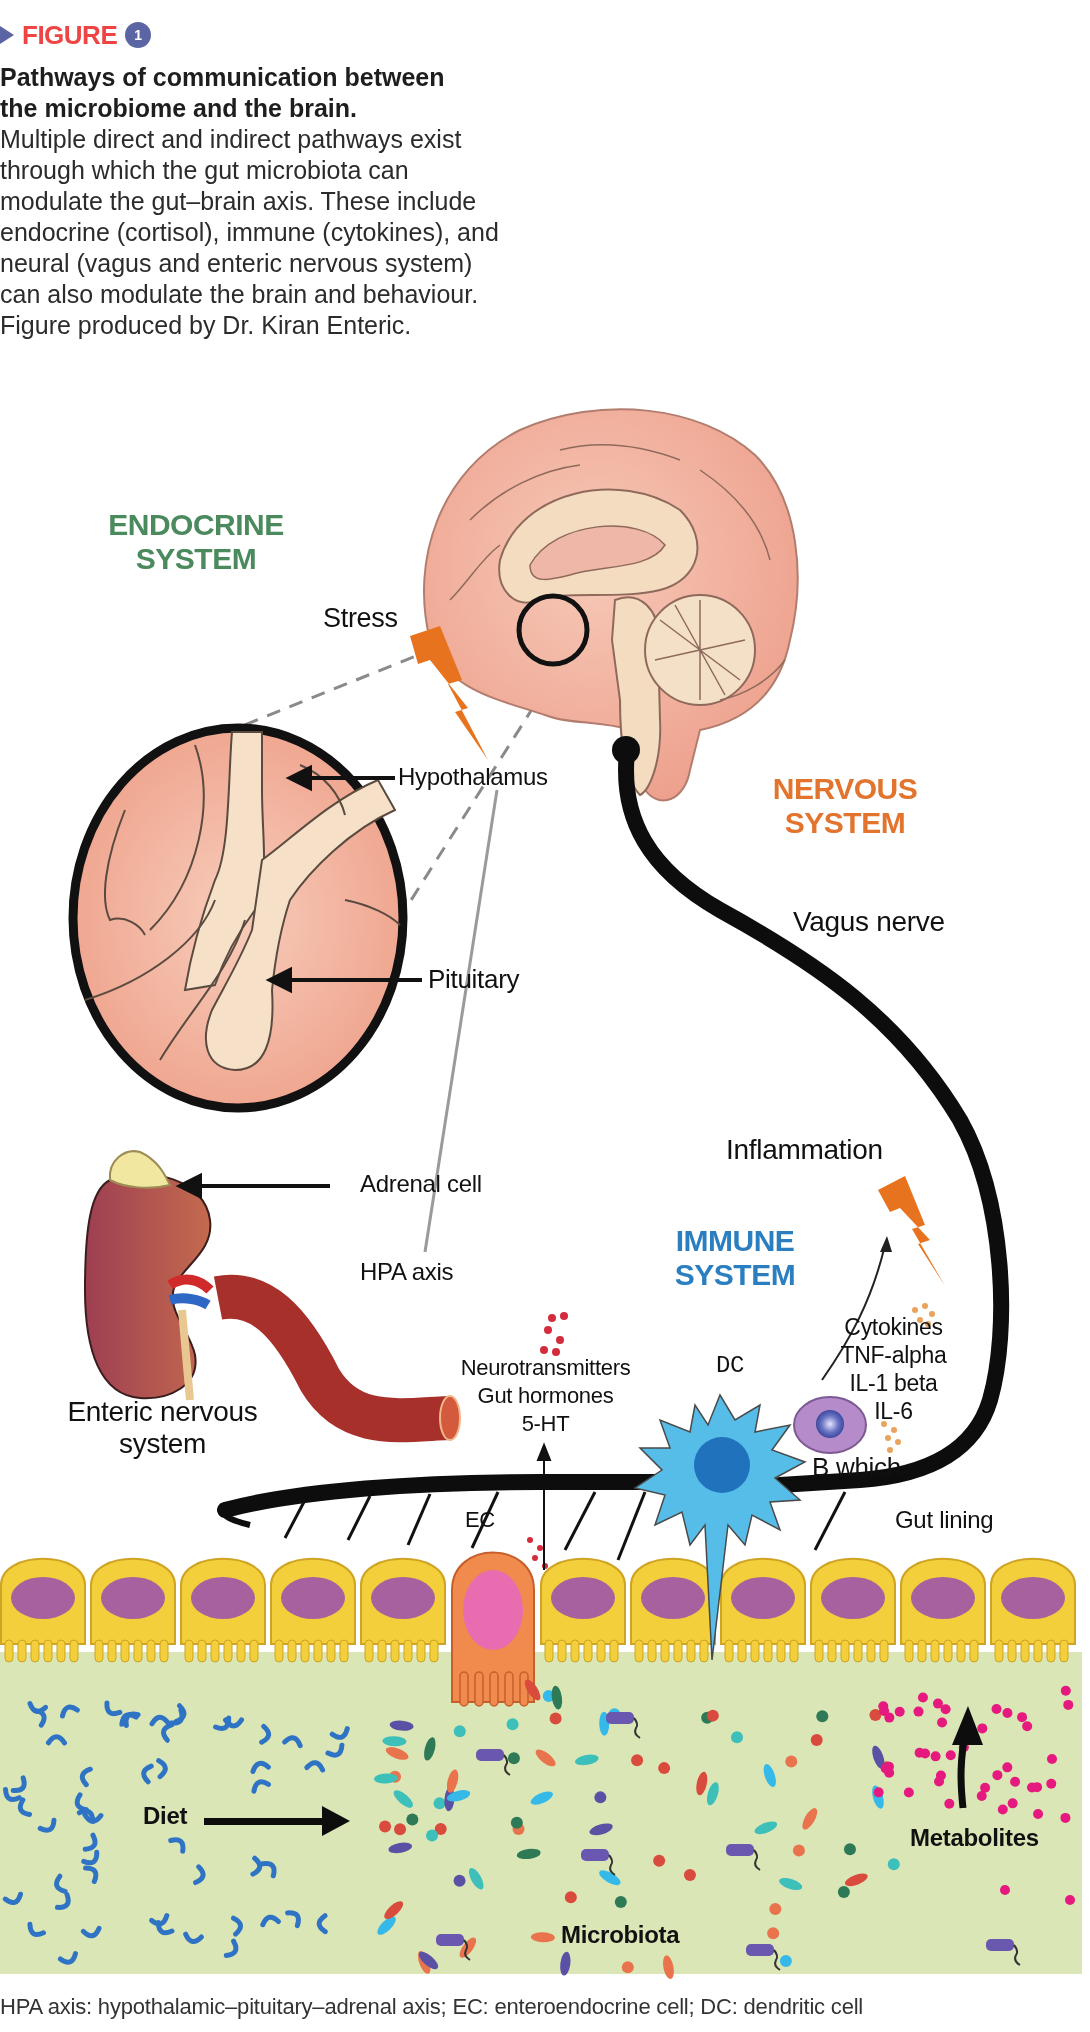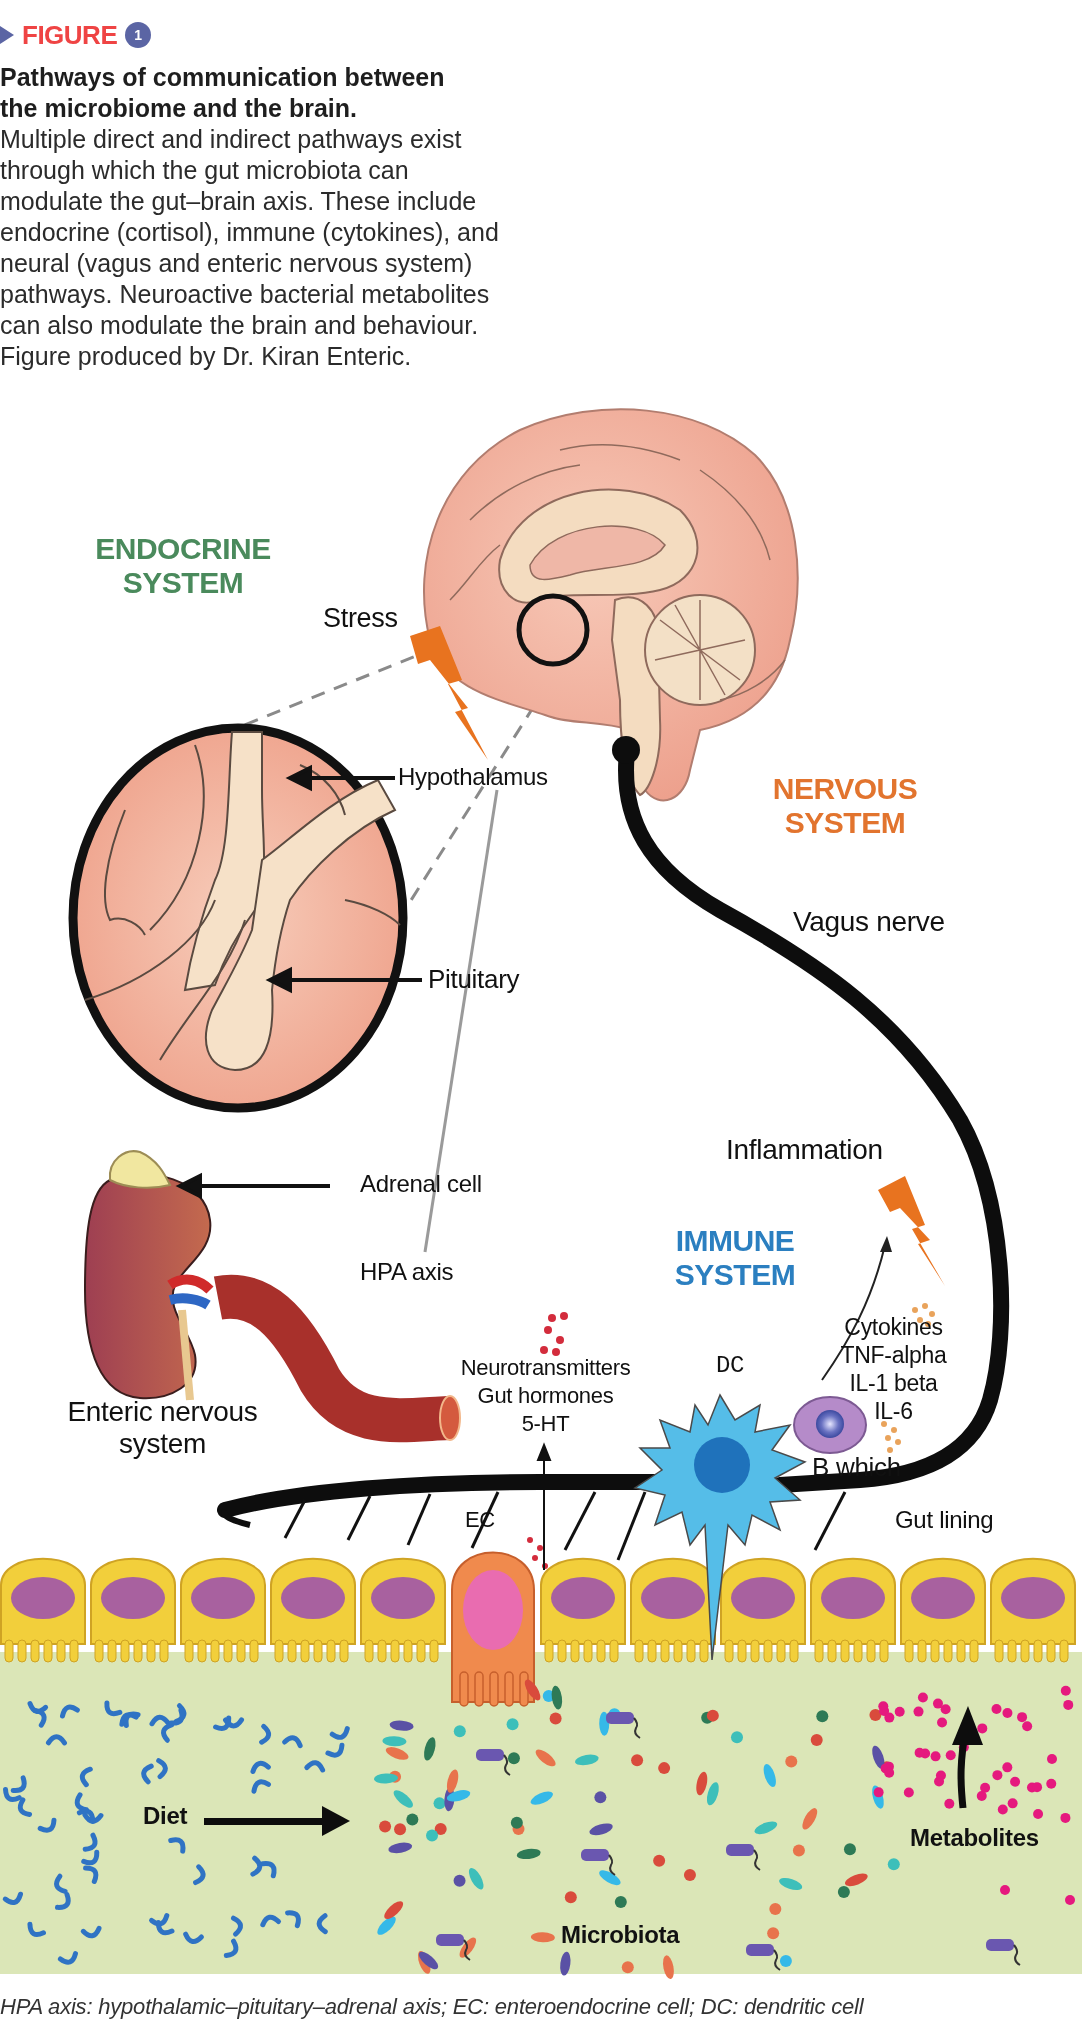--- a/index.html
+++ b/index.html
@@ -11,40 +11,39 @@
                      border-left:14px solid #5b65a4; margin-right:8px; }
   #fig-header .word { font-weight:bold; font-size:26px; color:#ef4444; letter-spacing:-0.5px; }
   #fig-header .num { width:26px; height:26px; border-radius:50%; background:#5b65a4; color:#fff;
                      font-size:14px; font-weight:bold; display:flex; align-items:center; justify-content:center; margin-left:8px; }
   #caption { left:0; top:62px; width:540px; font-size:25px; line-height:31px; color:#2b2b2b; }
   #caption .title { font-weight:bold; color:#1e1e1e; }
   #caption .line { white-space:nowrap; display:block; }
   .label { font-size:24px; color:#111; white-space:nowrap; letter-spacing:-0.3px; }
   .syslabel { font-weight:bold; font-size:30px; line-height:34px; text-align:center; letter-spacing:-0.5px; }
   #diagram { position:absolute; left:0; top:0; }
-  #footnote { left:0; top:1994px; font-size:22px; color:#333; white-space:nowrap; letter-spacing:-0.2px;font-style:italic; }
+  #footnote { left:0; top:1994px; font-size:22px; color:#333; white-space:nowrap; letter-spacing:-0.2px; }
 </style>
 </head>
 <body>
 
 <div id="fig-header" class="abs">
   <span class="tri"></span>
   <span class="word">FIGURE</span>
   <span class="num">1</span>
 </div>
 
 <div id="caption" class="abs">
   <span class="line title">Pathways of communication between</span>
   <span class="line title">the microbiome and the brain.</span>
   <span class="line">Multiple direct and indirect pathways exist</span>
   <span class="line">through which the gut microbiota can</span>
   <span class="line">modulate the gut–brain axis. These include</span>
   <span class="line">endocrine (cortisol), immune (cytokines), and</span>
   <span class="line">neural (vagus and enteric nervous system)</span>
-  <span class="line">pathways. Neuroactive bacterial metabolites</span>
   <span class="line">can also modulate the brain and behaviour.</span>
   <span class="line">Figure produced by Dr. Kiran Enteric.</span>
 </div>
 
 <svg id="diagram" width="1090" height="2032" viewBox="0 0 1090 2032">
   <defs>
     <radialGradient id="gBrain" cx="45%" cy="40%" r="70%">
       <stop offset="0%" stop-color="#f7c9b8"></stop>
         <stop offset="100%" stop-color="#ec9c88"></stop>
     </radialGradient>
@@ -501,21 +500,21 @@
     <rect x="204" y="1818" width="126" height="7"></rect>
     <polygon points="350,1821 322,1806 322,1836"></polygon>
   </g>
 
   <g>
     <path d="M963,1808 C960,1780 960,1760 966,1728" stroke="#0d0d0d" stroke-width="7" fill="none"></path>
     <polygon points="968,1706 952,1745 983,1745" fill="#0d0d0d"></polygon>
   </g>
 </svg>
 
-<div class="abs syslabel" style="left:88px;top:508px;width:190px;margin-top:24px;">
+<div class="abs syslabel" style="left:101px;top:508px;width:190px;">
   <div style="color:#4a8a5c">ENDOCRINE</div>
   <div style="color:#4a8a5c">SYSTEM</div>
 </div>
 <div class="abs syslabel" style="left:760px;top:772px;width:170px;">
   <div style="color:#e2742e">NERVOUS</div>
   <div style="color:#e2742e">SYSTEM</div>
 </div>
 <div class="abs syslabel" style="left:660px;top:1224px;width:150px;">
   <div style="color:#2b7fc0">IMMUNE</div>
   <div style="color:#2b7fc0">SYSTEM</div>

